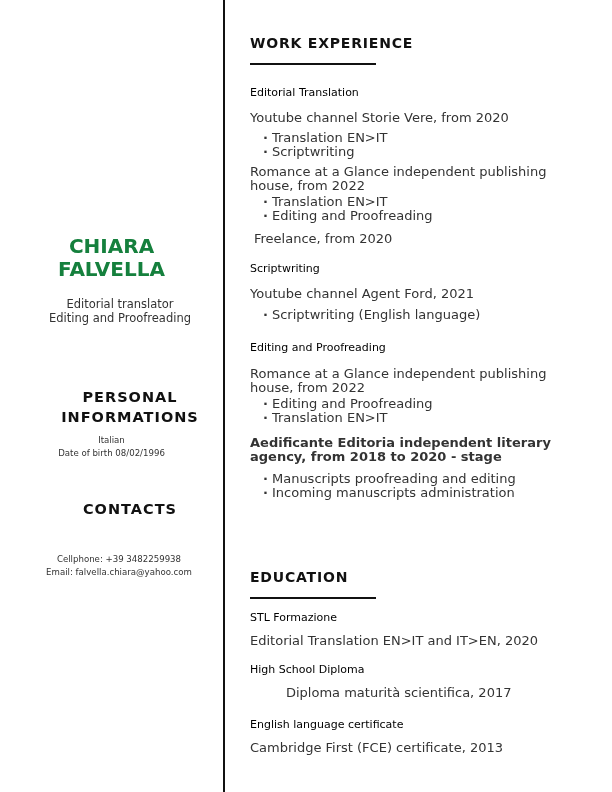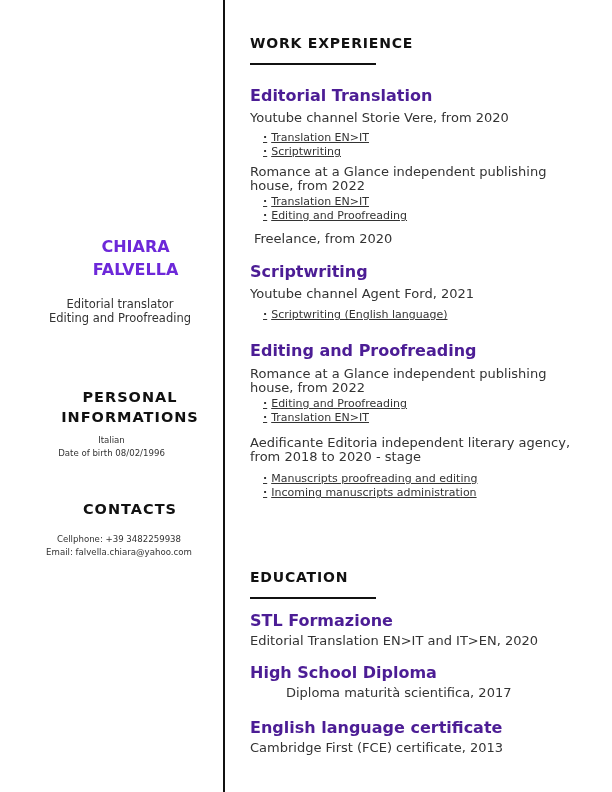--- a/index.html
+++ b/index.html
@@ -2,30 +2,30 @@
 <html><head>
 <meta charset="utf-8">
 <style>
   * { margin: 0; padding: 0; box-sizing: border-box; }
   html, body { width: 612px; height: 792px; background: #ffffff; overflow: hidden; }
   body { position: relative; font-family: "DejaVu Sans", sans-serif; color: #1a1a1a; }
 
   .divider { position: absolute; left: 223px; top: 0; width: 2px; height: 792px; background: #111; }
 
   .left { position: absolute; left: 0; top: 0; width: 223px; height: 792px; text-align: center; }
-  .name { position: absolute; left: 0; width: 223px; top: 235px; font-size: 16px; font-weight: bold; line-height: 23px; color: #6d28d9; margin-left: 24px; }
+  .name { position: absolute; left: 0; width: 223px; top: 235px; font-size: 20px; font-weight: bold; line-height: 23px; color: #15803d; }
   .subtitle { position: absolute; left: 0; width: 240px; top: 297px; font-size: 11.5px; line-height: 14px; color: #333; }
   .lhead { position: absolute; left: 0; width: 260px; font-size: 14.5px; font-weight: bold; letter-spacing: 1px; line-height: 20px; color: #111; }
   .lsmall { position: absolute; left: 0; width: 223px; font-size: 8.6px; line-height: 12.5px; color: #333; }
   .abs { position: absolute; left: 250px; }
   .sec-title { font-size: 14px; font-weight: bold; letter-spacing: 0.8px; color: #111; white-space: nowrap; }
   .rule { position: absolute; left: 250px; width: 126px; height: 1.5px; background: #111; }
-  .role { font-size: 16px; font-weight: bold; color: #4c1d95; white-space: nowrap; }
+  .role { font-size: 11px; font-weight: normal; color: #000000; white-space: nowrap; }
   .entry { font-size: 13px; line-height: 14px; color: #333; width: 340px; }
-  .bullets { list-style: none; font-size: 11px; line-height: 14px; color: #333; padding-left: 13px; text-decoration: underline; }
+  .bullets { list-style: none; font-size: 13px; line-height: 14px; color: #333; padding-left: 13px; }
   .bullets li::before { content: "\00B7"; font-weight: bold; margin-right: 4px; }
 </style>
 </head>
 <body>
 
 <div class="divider"></div>
 
 <div class="left">
   <div class="name">
     <div>CHIARA</div>
@@ -39,21 +39,21 @@
   <div class="lhead" style="top:387px;">
     <div>PERSONAL</div>
     <div>INFORMATIONS</div>
   </div>
   <div class="lsmall" style="top:434px;">
     <div>Italian</div>
     <div>Date of birth 08/02/1996</div>
   </div>
 
   <div class="lhead" style="top:499px;">CONTACTS</div>
-  <div class="lsmall" style="top:533px;padding-left:15px;">
+  <div class="lsmall" style="top:553px;padding-left:15px;">
     <div>Cellphone: +39 3482259938</div>
     <div>Email: falvella.chiara@yahoo.com</div>
   </div>
 </div>
 
 <div class="abs sec-title" style="top:35px;">WORK EXPERIENCE</div>
 <div class="rule" style="top:63px;"></div>
 
 <div class="abs role" style="top:86px;">Editorial Translation</div>
 
@@ -77,21 +77,21 @@
   <li>Scriptwriting (English language)</li>
 </ul>
 
 <div class="abs role" style="top:341px;">Editing and Proofreading</div>
 <div class="abs entry" style="top:367px;">Romance at a Glance independent publishing house, from 2022</div>
 <ul class="abs bullets" style="top:397px;">
   <li>Editing and Proofreading</li>
   <li>Translation EN&gt;IT</li>
 </ul>
 
-<div class="abs entry" style="top:436px;">Aedificante Editoria independent literary agency, from 2018 to 2020 - stage</div>
+<div class="abs entry" style="top:436px;font-weight:bold;">Aedificante Editoria independent literary agency, from 2018 to 2020 - stage</div>
 <ul class="abs bullets" style="top:472px;">
   <li>Manuscripts proofreading and editing</li>
   <li>Incoming manuscripts administration</li>
 </ul>
 
 <div class="abs sec-title" style="top:569px;">EDUCATION</div>
 <div class="rule" style="top:597px;"></div>
 
 <div class="abs role" style="top:611px;">STL Formazione</div>
 <div class="abs entry" style="top:634px;">Editorial Translation EN&gt;IT and IT&gt;EN, 2020</div>

